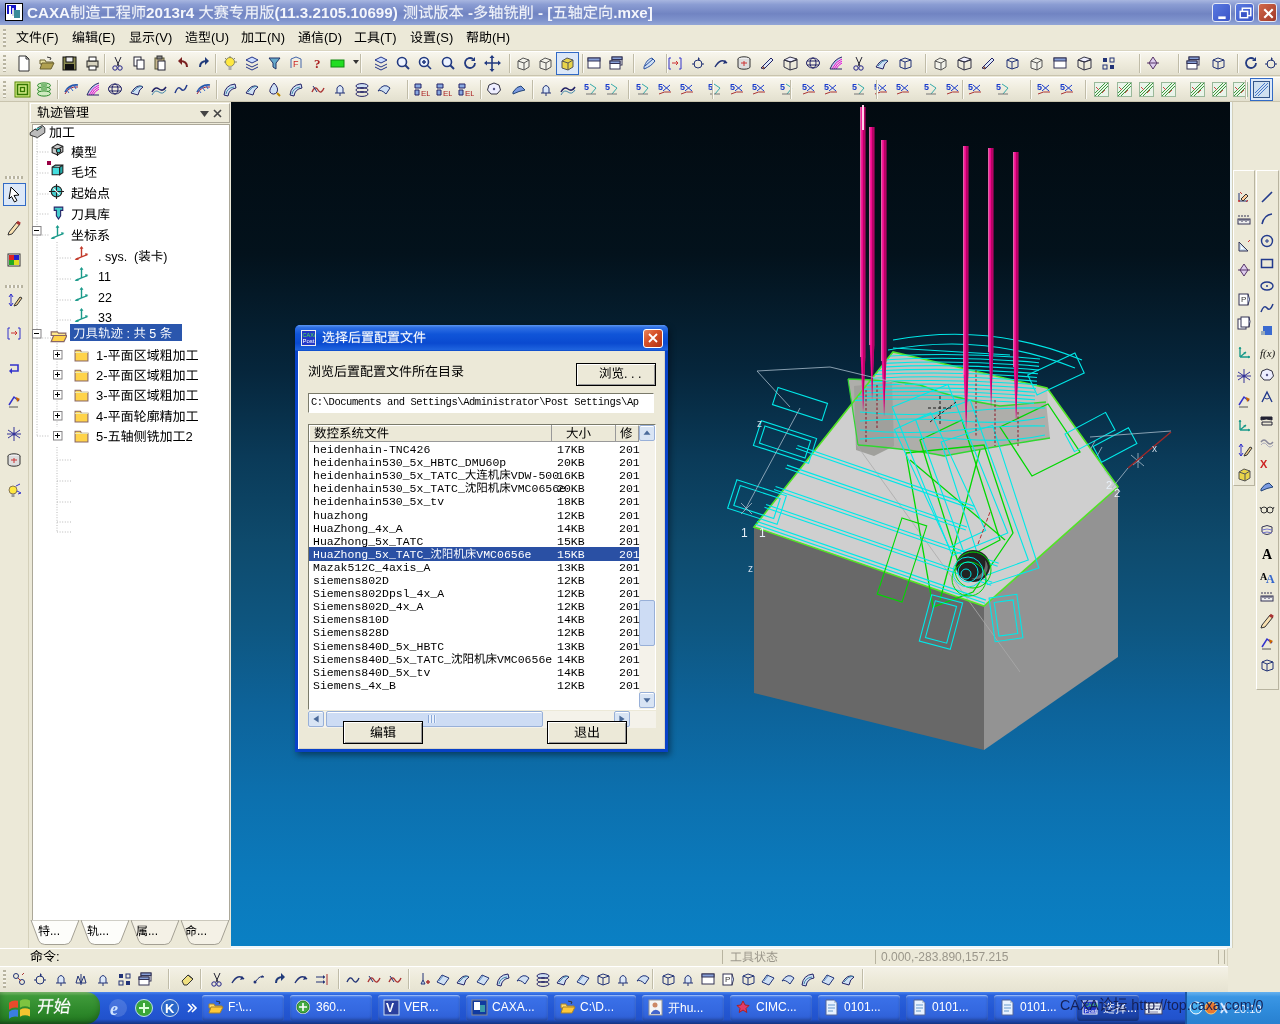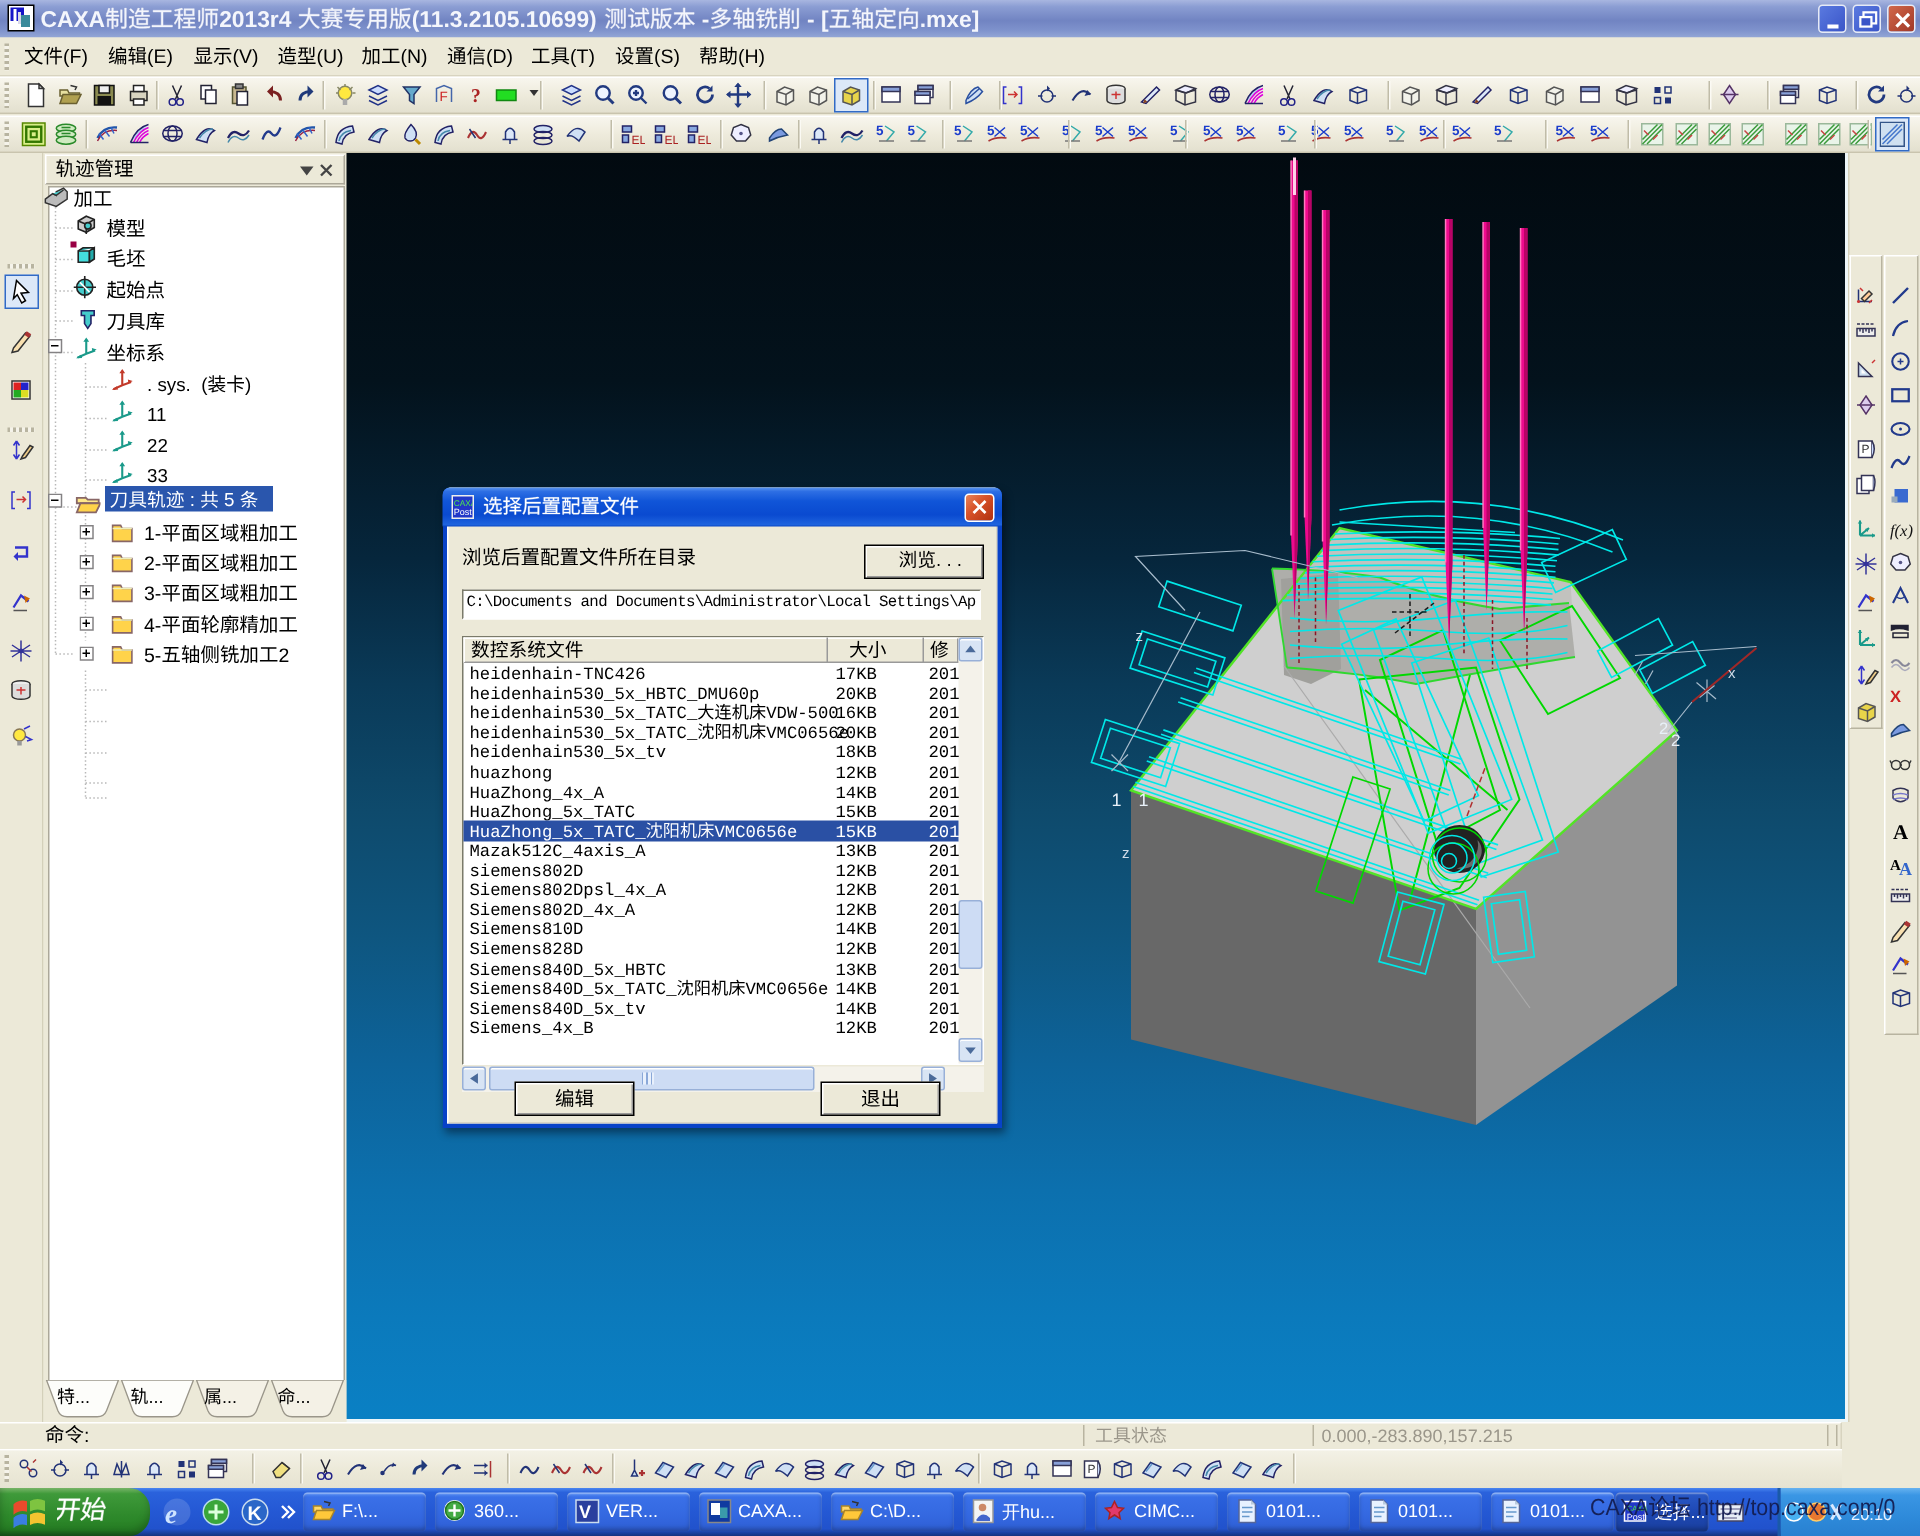--- a/index.html
+++ b/index.html
@@ -1319,21 +1319,21 @@
         </g>
       </svg><div class="ab" style="left:576px;top:363px;width:80px;height:23px;background:#ece9d8;
 border:1px solid #000;box-shadow:inset 1px 1px 0 #fff, inset -1px -1px 0 #999"></div><svg class="ab " style="left:599px;top:367px" width="45" height="16" viewBox="0 0 45 16">
         <g fill="#000">
           <use href="#g6d4f" transform="translate(0.0 10.6) scale(0.0125)"></use>
           <use href="#g89c8" transform="translate(12.5 10.6) scale(0.0125)"></use>
           <text x="25.0" y="10.6" font-family="Liberation Sans" font-size="12.5px" xml:space="preserve">. . .</text>
         </g>
       </svg><div class="ab" style="left:308px;top:393px;width:346px;height:20px;background:#fff;
 border:1px solid;border-color:#7a7a6a #fff #fff #7a7a6a;overflow:hidden"></div><div class="ab" style="left:311px;top:396px;width:342px;height:15px;overflow:hidden;
-font-family:'Liberation Mono';font-size:10.5px;letter-spacing:-0.45px;white-space:nowrap">C:\Documents and Documents\Administrator\Local Settings\Ap</div><div class="ab" style="left:308px;top:424px;width:348px;height:286px;background:#fff;
+font-family:'Liberation Mono';font-size:10.5px;letter-spacing:-0.45px;white-space:nowrap">C:\Documents and Settings\Administrator\Post Settings\Ap</div><div class="ab" style="left:308px;top:424px;width:348px;height:286px;background:#fff;
 border:1px solid;border-color:#7a7a6a #fff #fff #7a7a6a"></div><div class="ab" style="left:309px;top:425px;width:330px;height:17px;background:#ece9d8;
 border:1px solid;border-color:#fff #999 #999 #fff"></div><div class="ab" style="left:551px;top:425px;width:1px;height:17px;background:#999"></div><div class="ab" style="left:615px;top:425px;width:1px;height:17px;background:#999"></div><svg class="ab " style="left:314px;top:427px" width="77" height="16" viewBox="0 0 77 16">
         <g fill="#000">
           <use href="#g6570" transform="translate(0.0 10.6) scale(0.0125)"></use>
           <use href="#g63a7" transform="translate(12.5 10.6) scale(0.0125)"></use>
           <use href="#g7cfb" transform="translate(25.0 10.6) scale(0.0125)"></use>
           <use href="#g7edf" transform="translate(37.5 10.6) scale(0.0125)"></use>
           <use href="#g6587" transform="translate(50.0 10.6) scale(0.0125)"></use>
           <use href="#g4ef6" transform="translate(62.5 10.6) scale(0.0125)"></use>
         </g>

